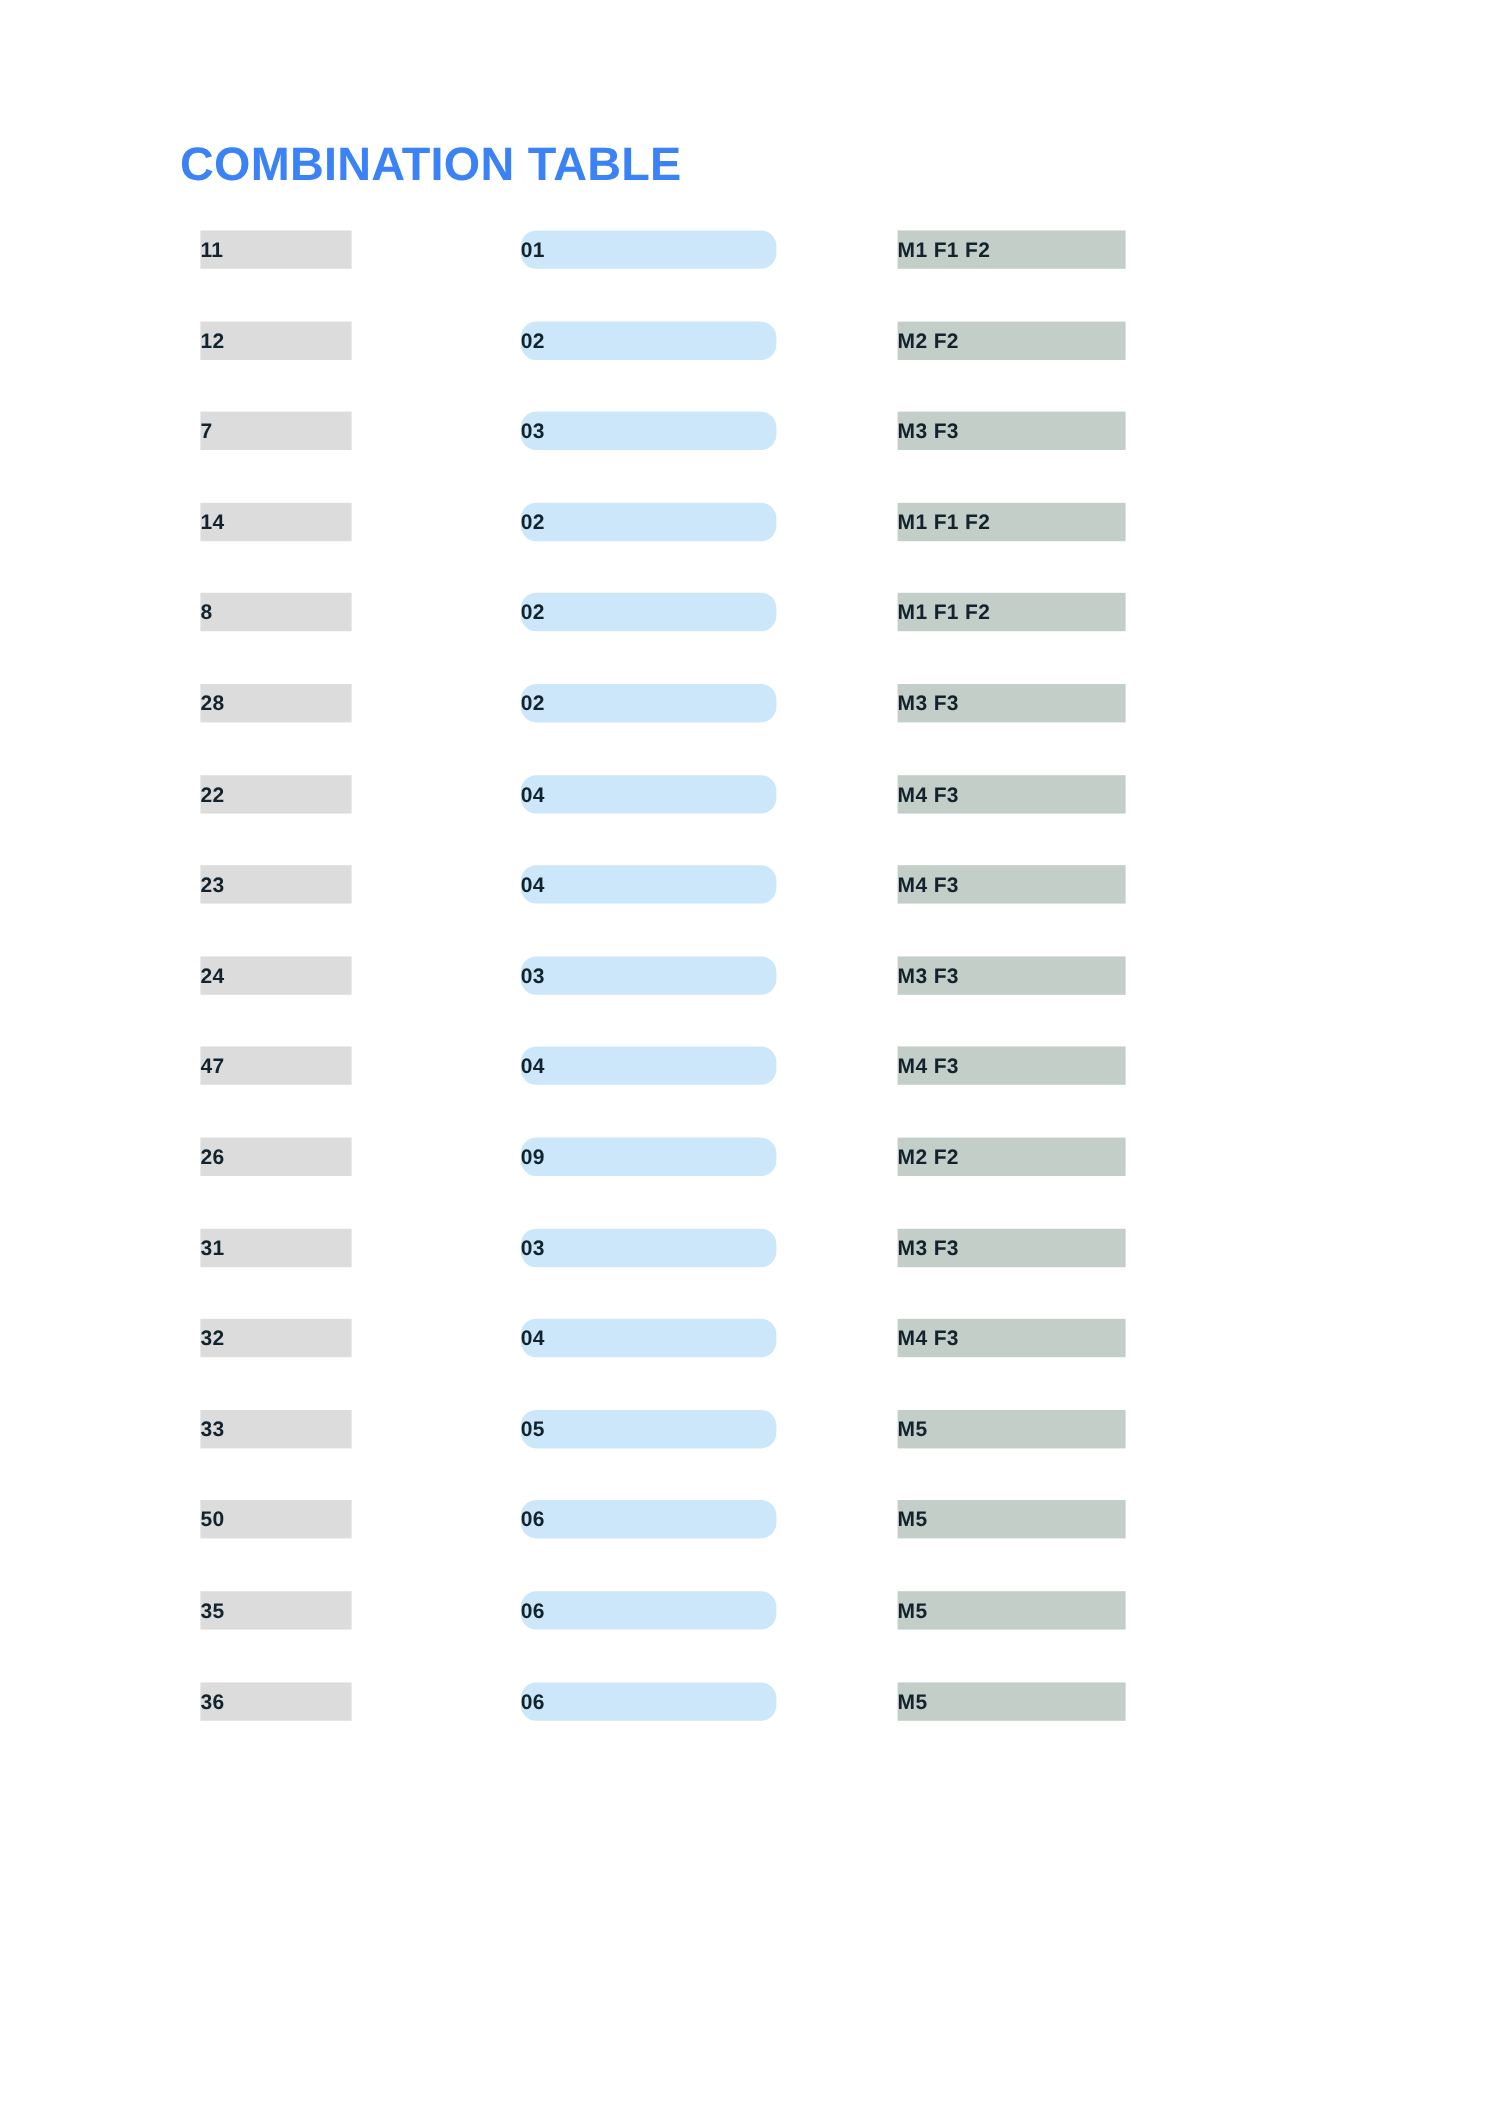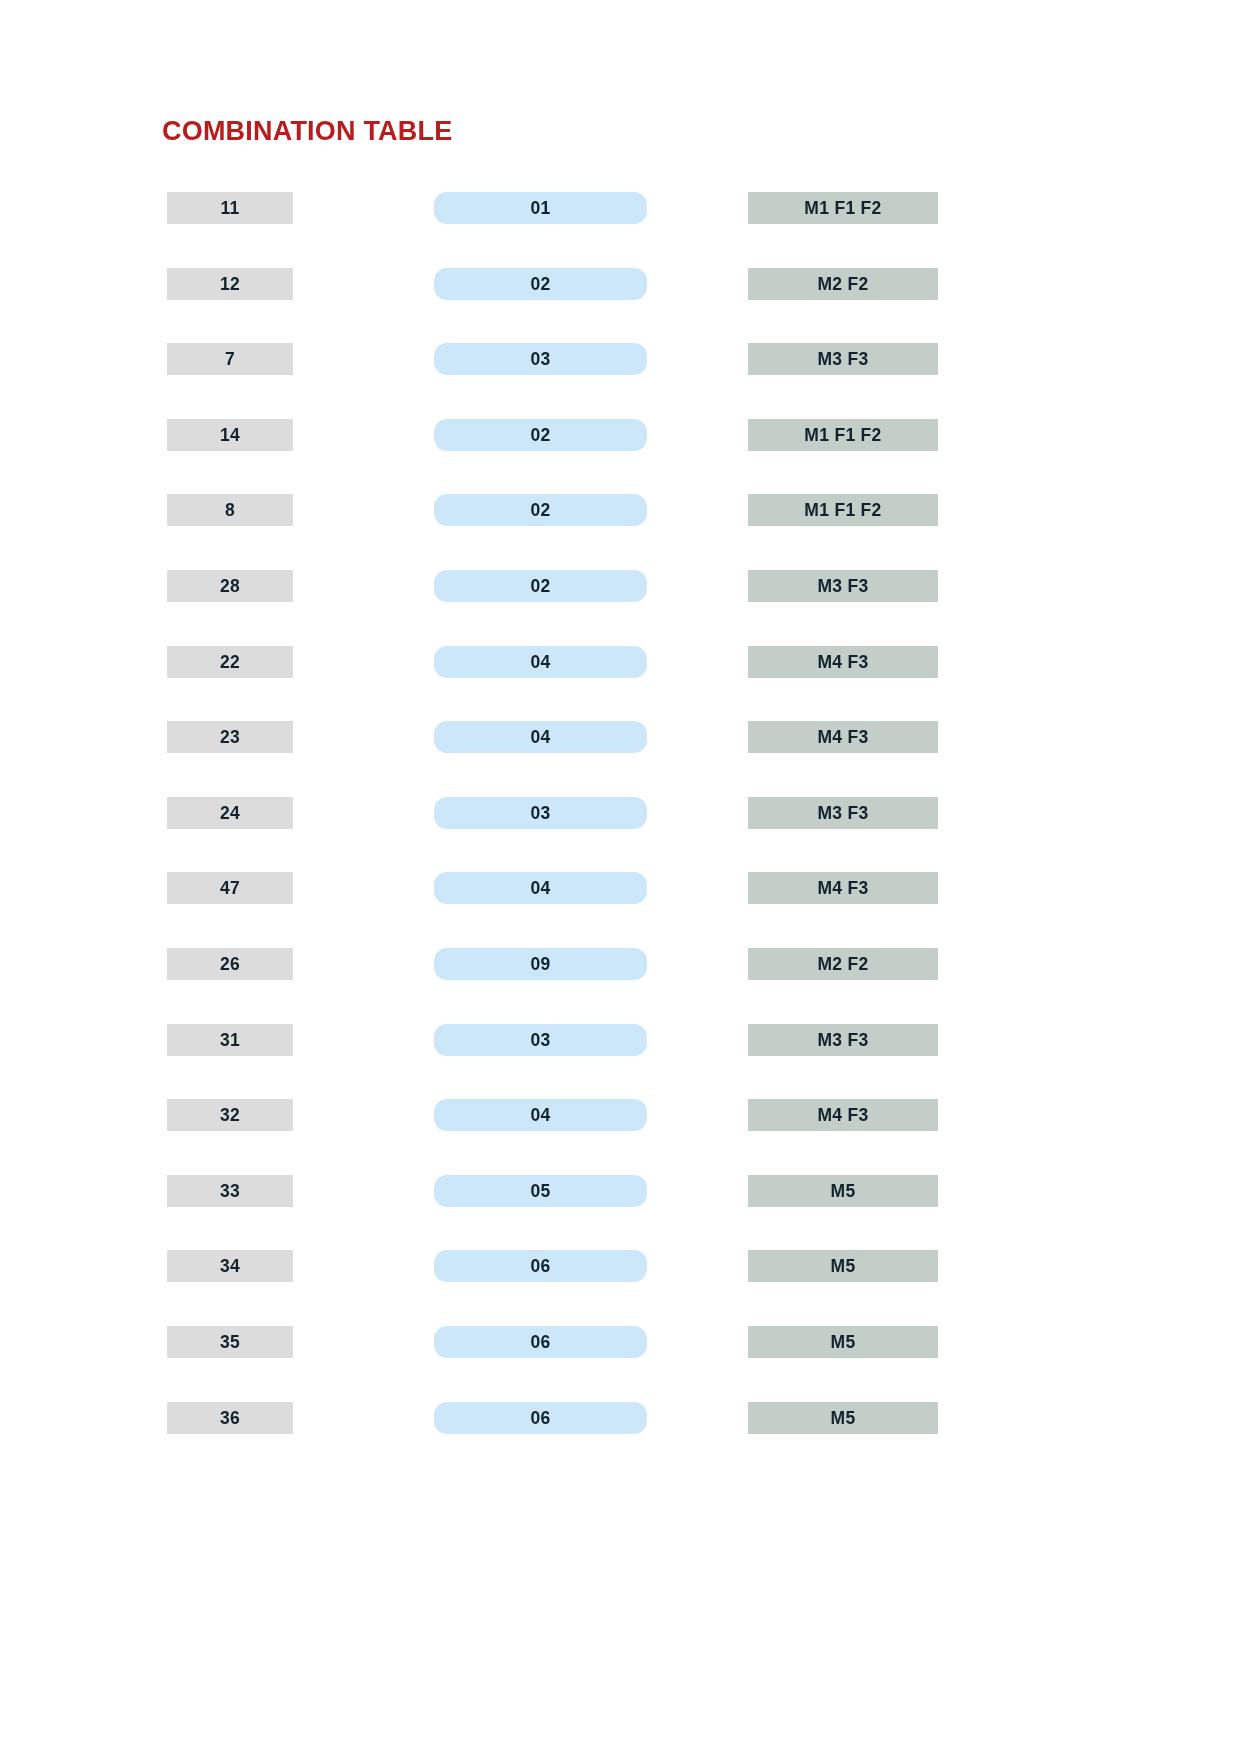--- a/index.html
+++ b/index.html
@@ -16,44 +16,42 @@
   }
   .page {
     position: absolute;
     inset: 0;
     background: #ffffff;
   }
   .page-title {
     position: absolute;
     left: 150px;
     top: 116px;
-    font-size: 27px;
+    font-size: 39px;
     font-weight: 700;
     letter-spacing: 0.2px;
-    color: #b91c1c;
+    color: #3b82f6;
     line-height: 1.15;
     white-space: nowrap;
-    margin-left: 12px;
   }
   .table-wrap {
     position: absolute;
     left: 0;
     top: 192px;
     width: 1241px;
   }
   .row {
     position: relative;
     height: 75.6px;
   }
   .cell {
     position: absolute;
     top: 0;
     height: 32px;
     line-height: 32px;
-    text-align: center;
     font-size: 17.5px;
     font-weight: 700;
     color: #12232e;
     letter-spacing: 0.3px;
     white-space: nowrap;
     overflow: hidden;
   }
   .cell-id {
     left: 167px;
     width: 126px;
@@ -144,21 +142,21 @@
         <div class="cell cell-id">32</div>
         <div class="cell cell-code">04</div>
         <div class="cell cell-tags">M4   F3</div>
       </div>
       <div class="row">
         <div class="cell cell-id">33</div>
         <div class="cell cell-code">05</div>
         <div class="cell cell-tags">M5</div>
       </div>
       <div class="row">
-        <div class="cell cell-id">34</div>
+        <div class="cell cell-id">50</div>
         <div class="cell cell-code">06</div>
         <div class="cell cell-tags">M5</div>
       </div>
       <div class="row">
         <div class="cell cell-id">35</div>
         <div class="cell cell-code">06</div>
         <div class="cell cell-tags">M5</div>
       </div>
       <div class="row">
         <div class="cell cell-id">36</div>

